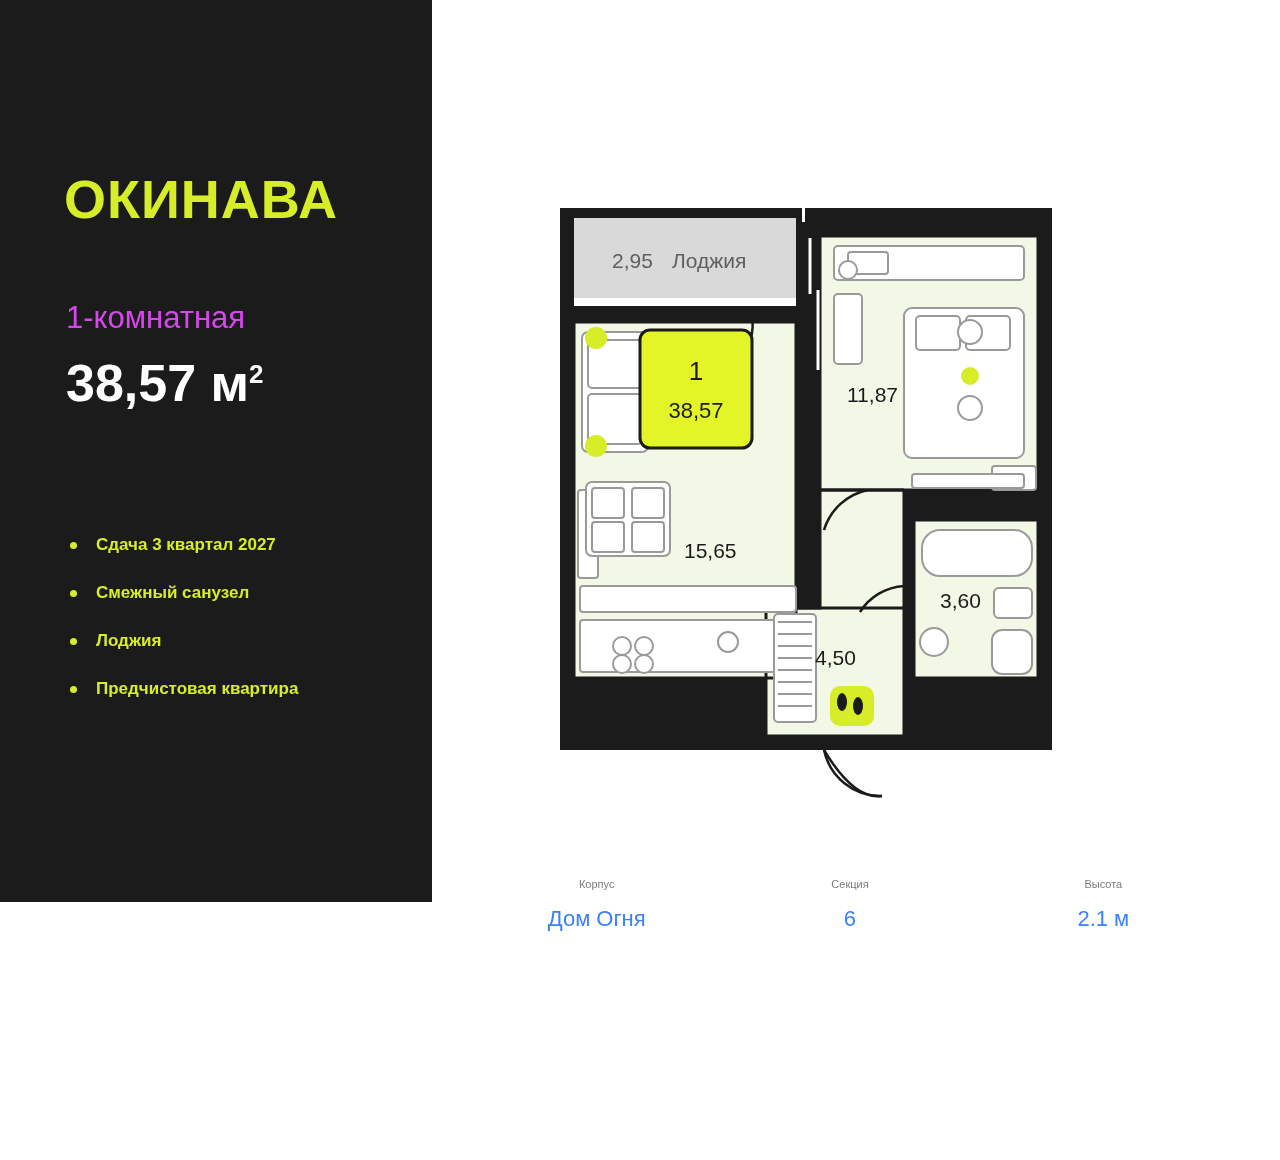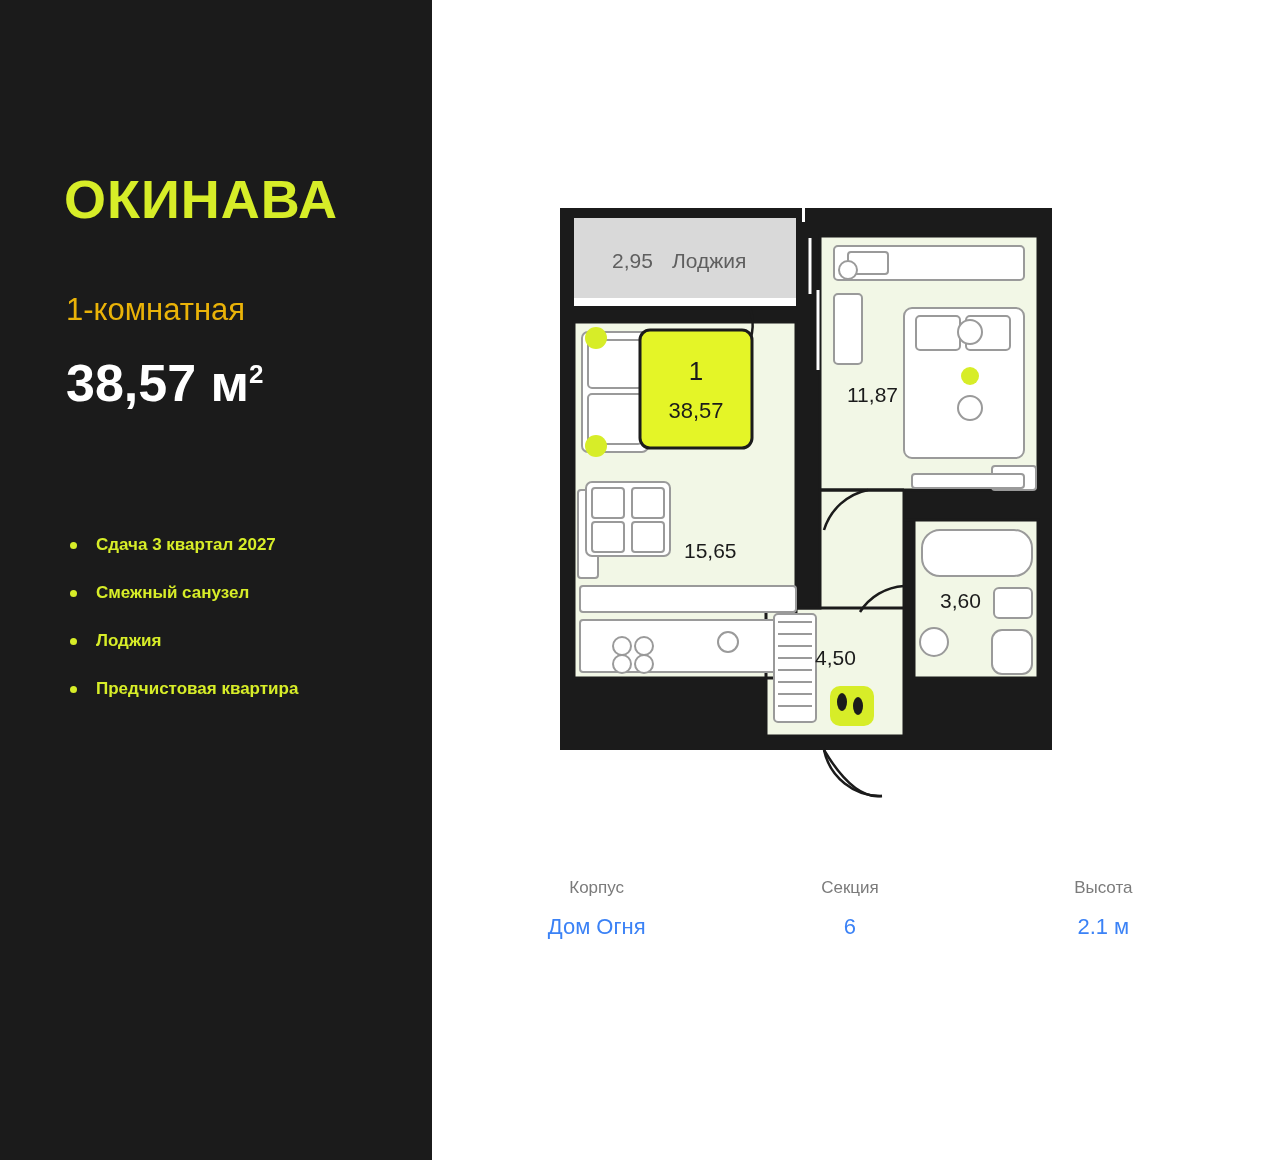--- a/index.html
+++ b/index.html
@@ -5,31 +5,31 @@
   html, body { margin:0; padding:0; }
   body {
     width:1280px; height:1160px;
     background:#ffffff;
     font-family:"Liberation Sans", sans-serif;
     position:relative;
     overflow:hidden;
   }
   
   .panel {
-    position:absolute; left:0; top:0; width:432px; height:1160px;
+    position:absolute; left:0; top:0; width:432px; height:902px;
     background:#1b1b1b;
   }
   .brand {
     position:absolute; left:64px; top:168px;
     font-size:54px; font-weight:bold; letter-spacing:1px;
     color:#d7ed28;
   }
   .rooms {
-    position:absolute; left:66px; top:292px;
-    font-size:31px; color:#eab308; font-weight:400;
+    position:absolute; left:66px; top:300px;
+    font-size:31px; color:#d946ef; font-weight:400;
   }
   .area {
     position:absolute; left:66px; top:353px;
     font-size:52px; color:#ffffff; font-weight:bold;
     white-space:nowrap;
   }
   .area .sup {
     font-size:26px; vertical-align:super; font-weight:bold;
   }
   .features {
@@ -52,21 +52,21 @@
     background:#ffffff;
   }
   .svg-plan { position:absolute; left:120px; top:190px; }
 
   
   .info {
     position:absolute; left:470px; top:878px; width:760px;
     display:flex; justify-content:space-between;
   }
   .info-col { text-align:center; flex:1; }
-  .info-label { font-size:17px; color:#7b7b7b; margin-bottom:16px; }
+  .info-label { font-size:11px; color:#7b7b7b; margin-bottom:16px; }
   .info-value { font-size:22px; color:#3b82f6; }
 </style>
 </head>
 <body>
 
 <div class="panel">
   <div class="brand">ОКИНАВА</div>
   <div class="rooms">1-комнатная</div>
   <div class="area">
     <span>38,57 м</span><span class="sup">2</span>

